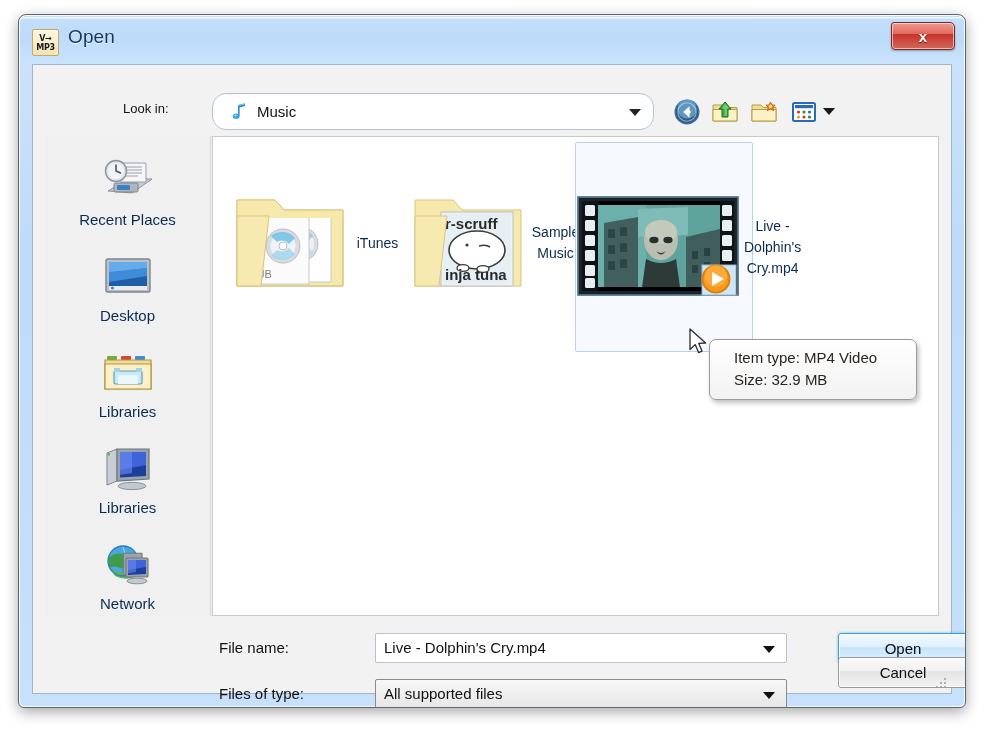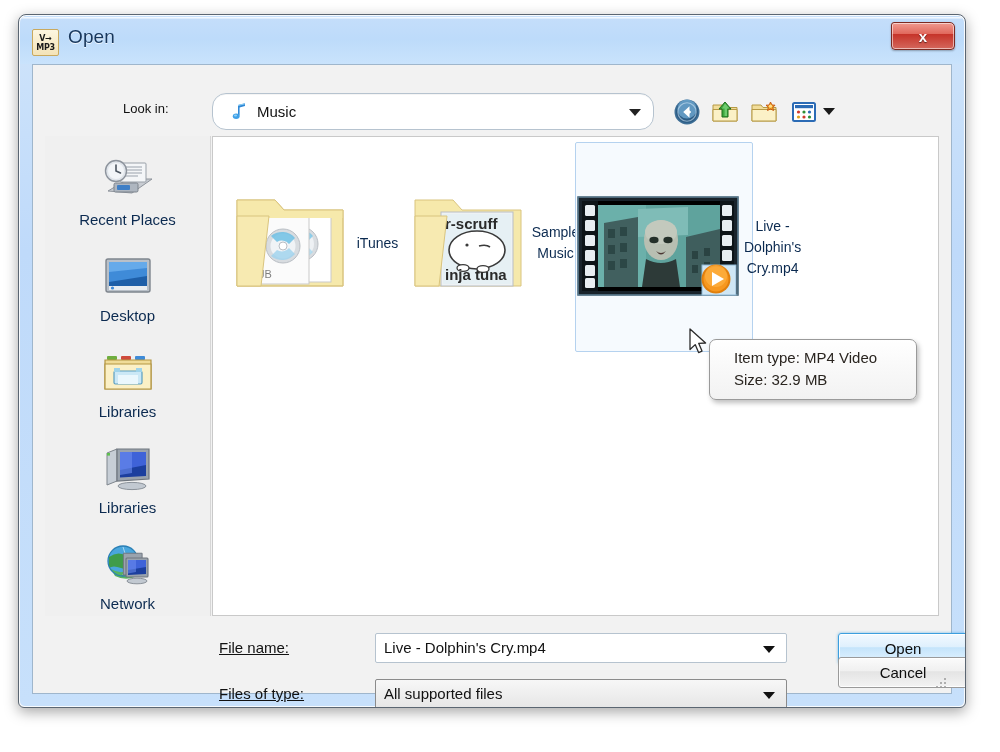--- a/index.html
+++ b/index.html
@@ -144,21 +144,21 @@
     border:1px solid #9a9a9a;border-radius:7px;
     box-shadow:2px 3px 5px rgba(0,0,0,.25);
     padding:7px 9px 8px 24px;box-sizing:border-box;
     font-size:15px;color:#2a2520;line-height:22px;
   }
 
   
   .cursor{position:absolute;left:689px;top:328px;width:22px;height:30px;pointer-events:none;}
 
   
-  .form-label{position:absolute;font-size:15px;color:#111;text-decoration:underline;}
+  .form-label{position:absolute;font-size:15px;color:#111;}
   #lbl-filename{left:199px;top:623px;}
   #lbl-filetype{left:199px;top:669px;}
 
   .field{
     position:absolute;left:355px;width:412px;height:30px;box-sizing:border-box;
     border-radius:2px;cursor:pointer;
   }
   #fld-filename{
     top:617px;background:#fff;border:1px solid #b6c3cf;
   }

